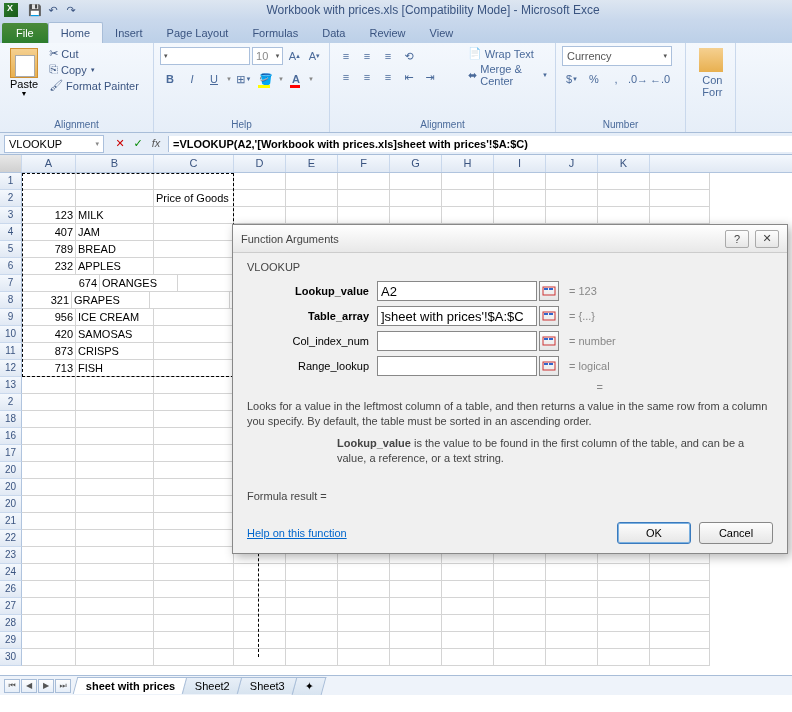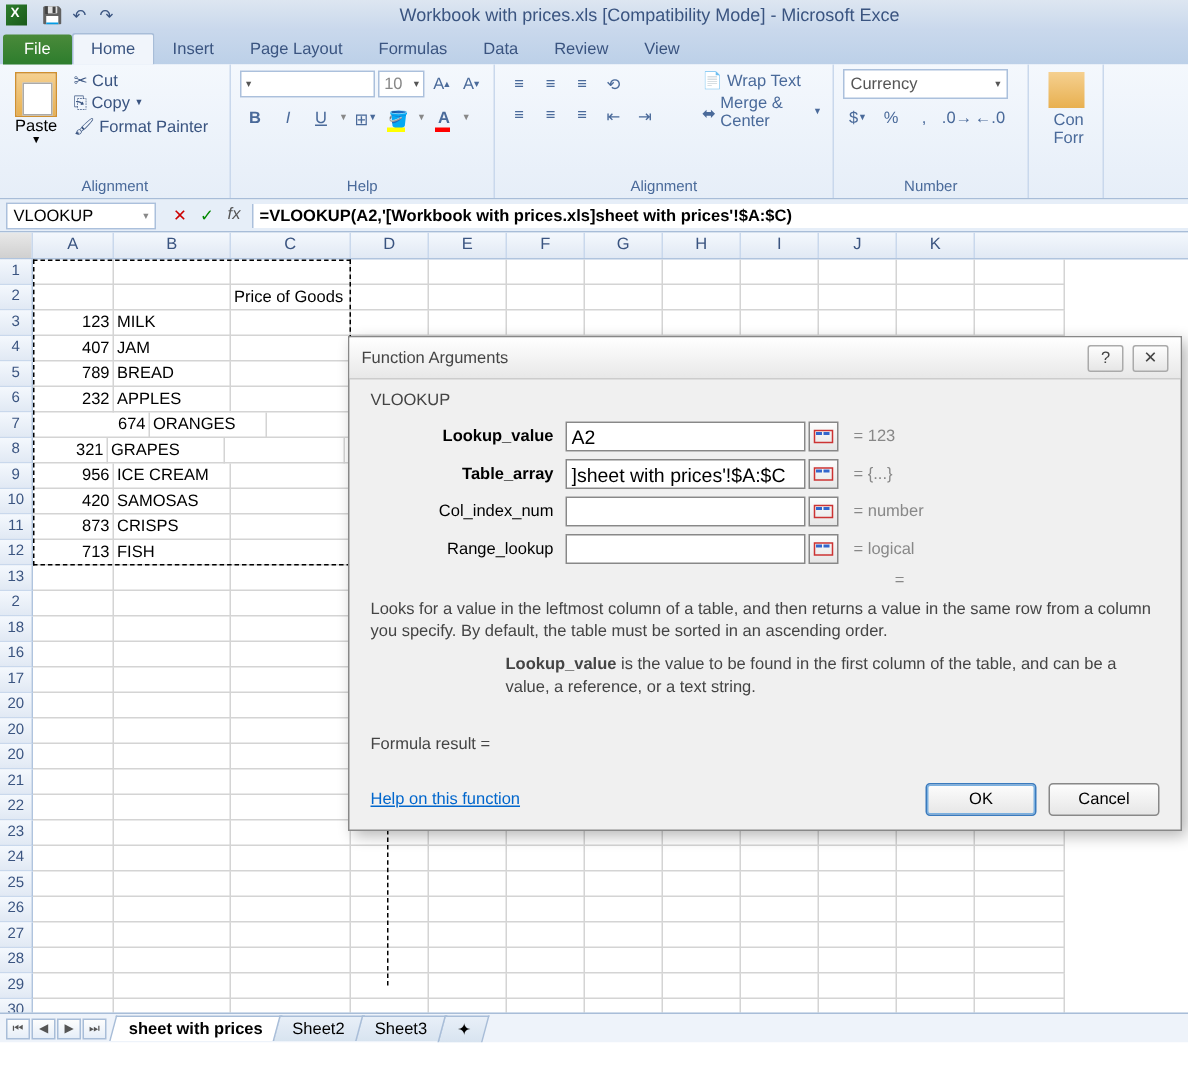--- a/index.html
+++ b/index.html
@@ -588,35 +588,20 @@
         <div class="cell" style="width:52px"></div>
         <div class="cell" style="width:52px"></div>
         <div class="cell" style="width:52px"></div>
         <div class="cell" style="width:52px"></div>
         <div class="cell" style="width:52px"></div>
         <div class="cell" style="width:52px"></div>
         <div class="cell" style="width:52px"></div>
         <div class="cell" style="width:60px"></div>
       </div>
       <div class="row">
-        <div class="rh">25</div>
-        <div class="cell" style="width:54px"></div>
-        <div class="cell" style="width:78px"></div>
-        <div class="cell" style="width:80px"></div>
-        <div class="cell" style="width:52px"></div>
-        <div class="cell" style="width:52px"></div>
-        <div class="cell" style="width:52px"></div>
-        <div class="cell" style="width:52px"></div>
-        <div class="cell" style="width:52px"></div>
-        <div class="cell" style="width:52px"></div>
-        <div class="cell" style="width:52px"></div>
-        <div class="cell" style="width:52px"></div>
-        <div class="cell" style="width:60px"></div>
-      </div>
-      <div class="row">
         <div class="rh">26</div>
         <div class="cell" style="width:54px"></div>
         <div class="cell" style="width:78px"></div>
         <div class="cell" style="width:80px"></div>
         <div class="cell" style="width:52px"></div>
         <div class="cell" style="width:52px"></div>
         <div class="cell" style="width:52px"></div>
         <div class="cell" style="width:52px"></div>
         <div class="cell" style="width:52px"></div>
         <div class="cell" style="width:52px"></div>

